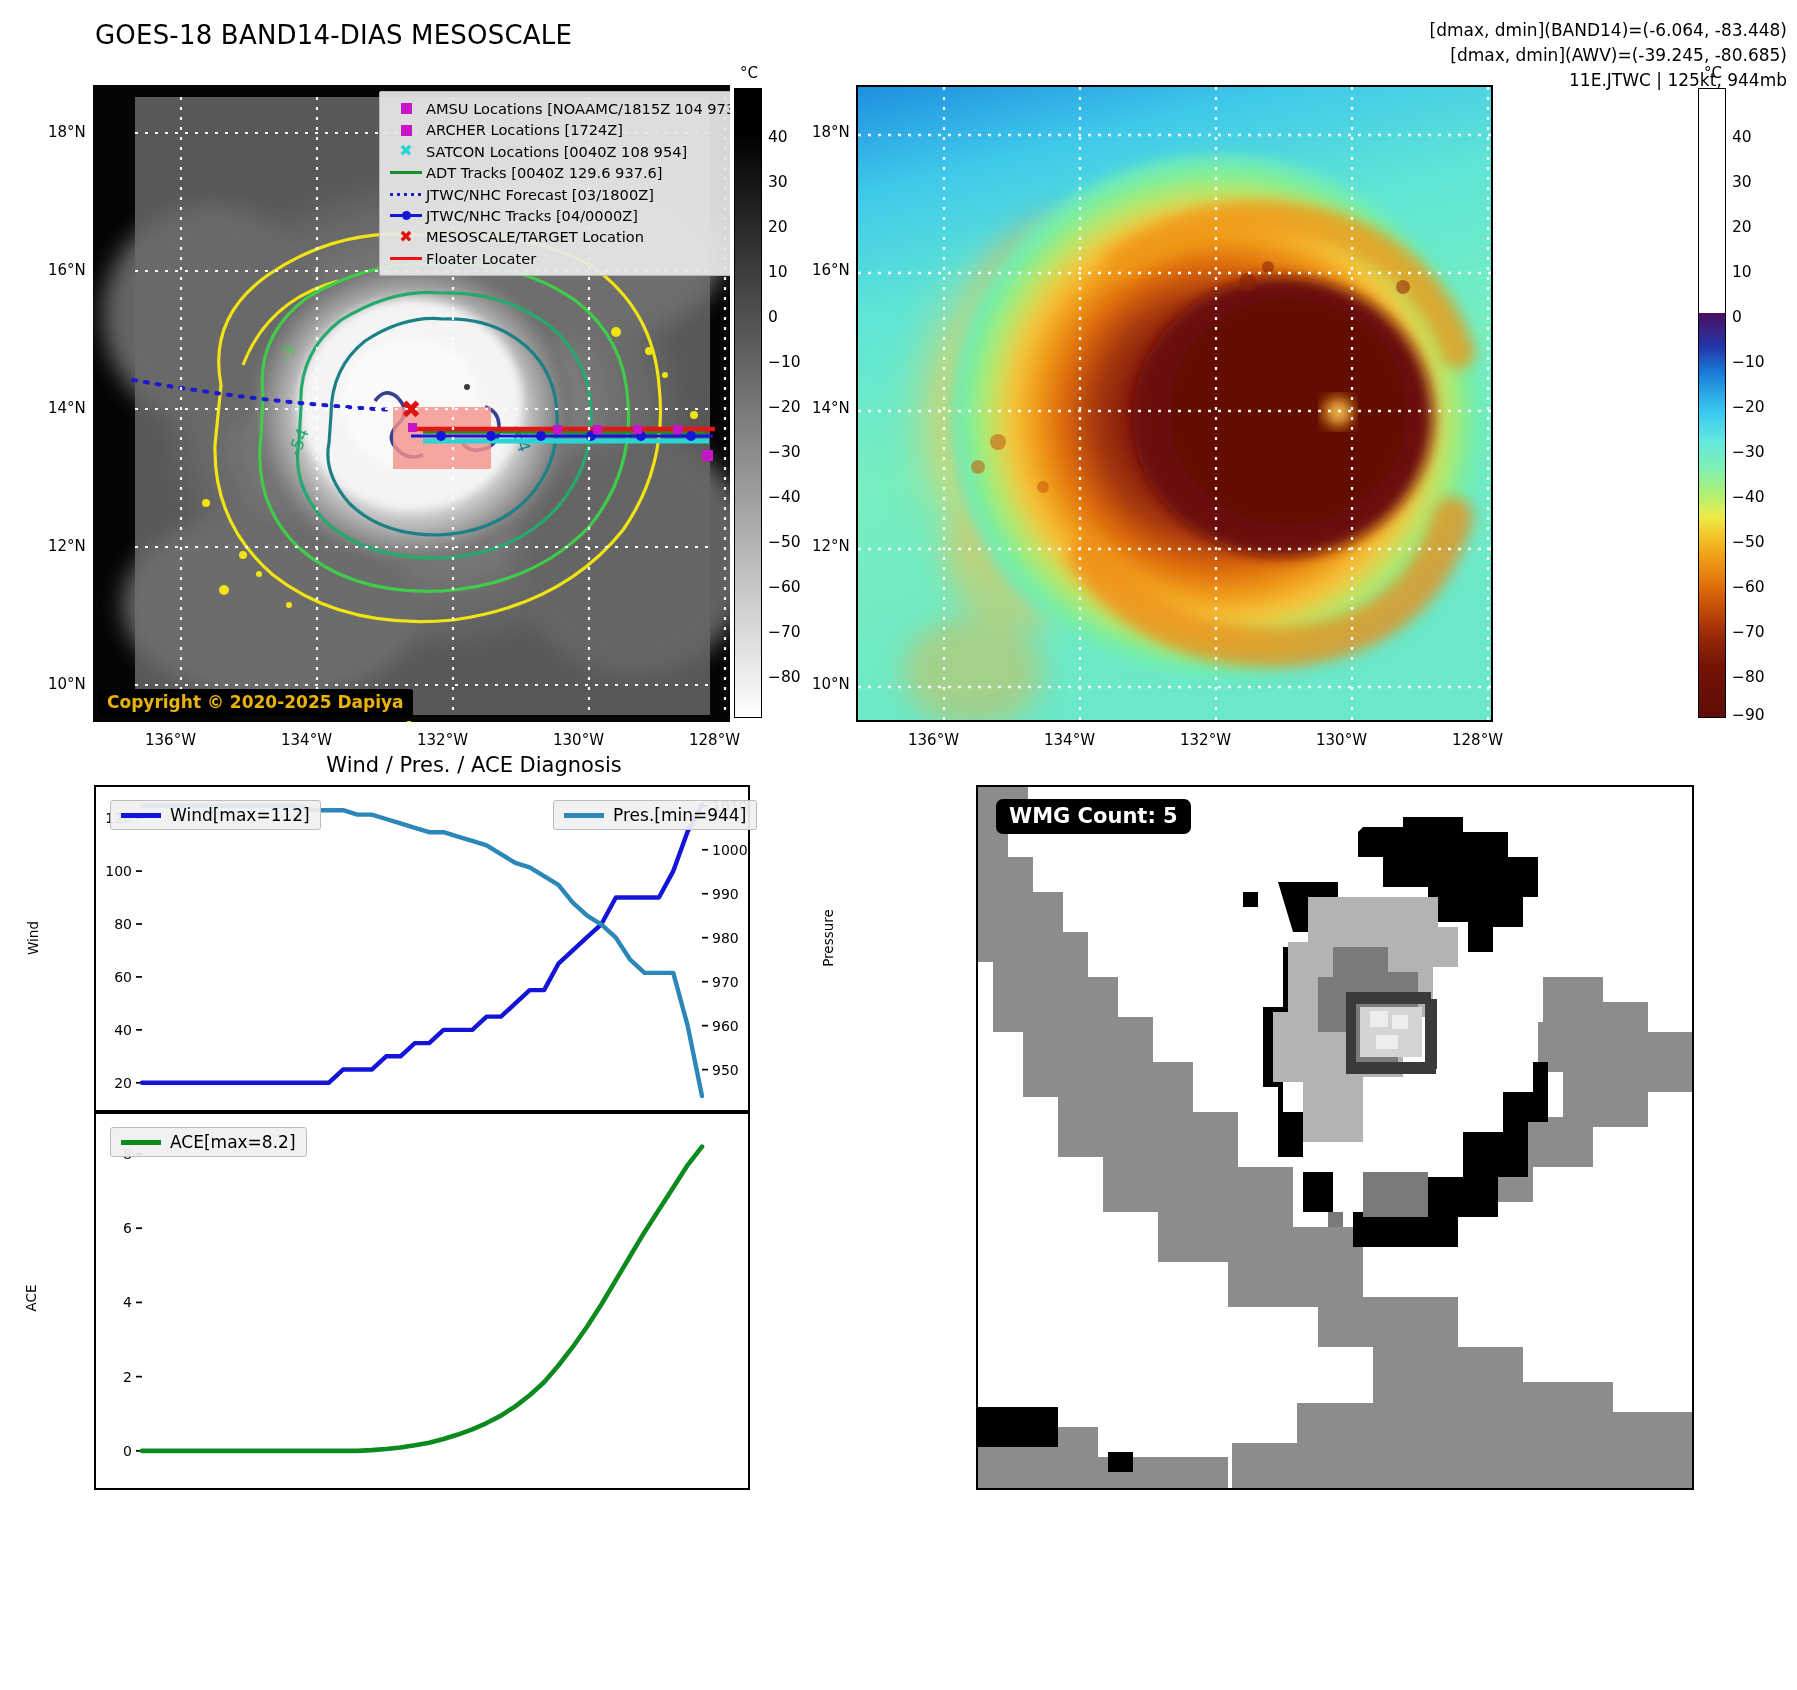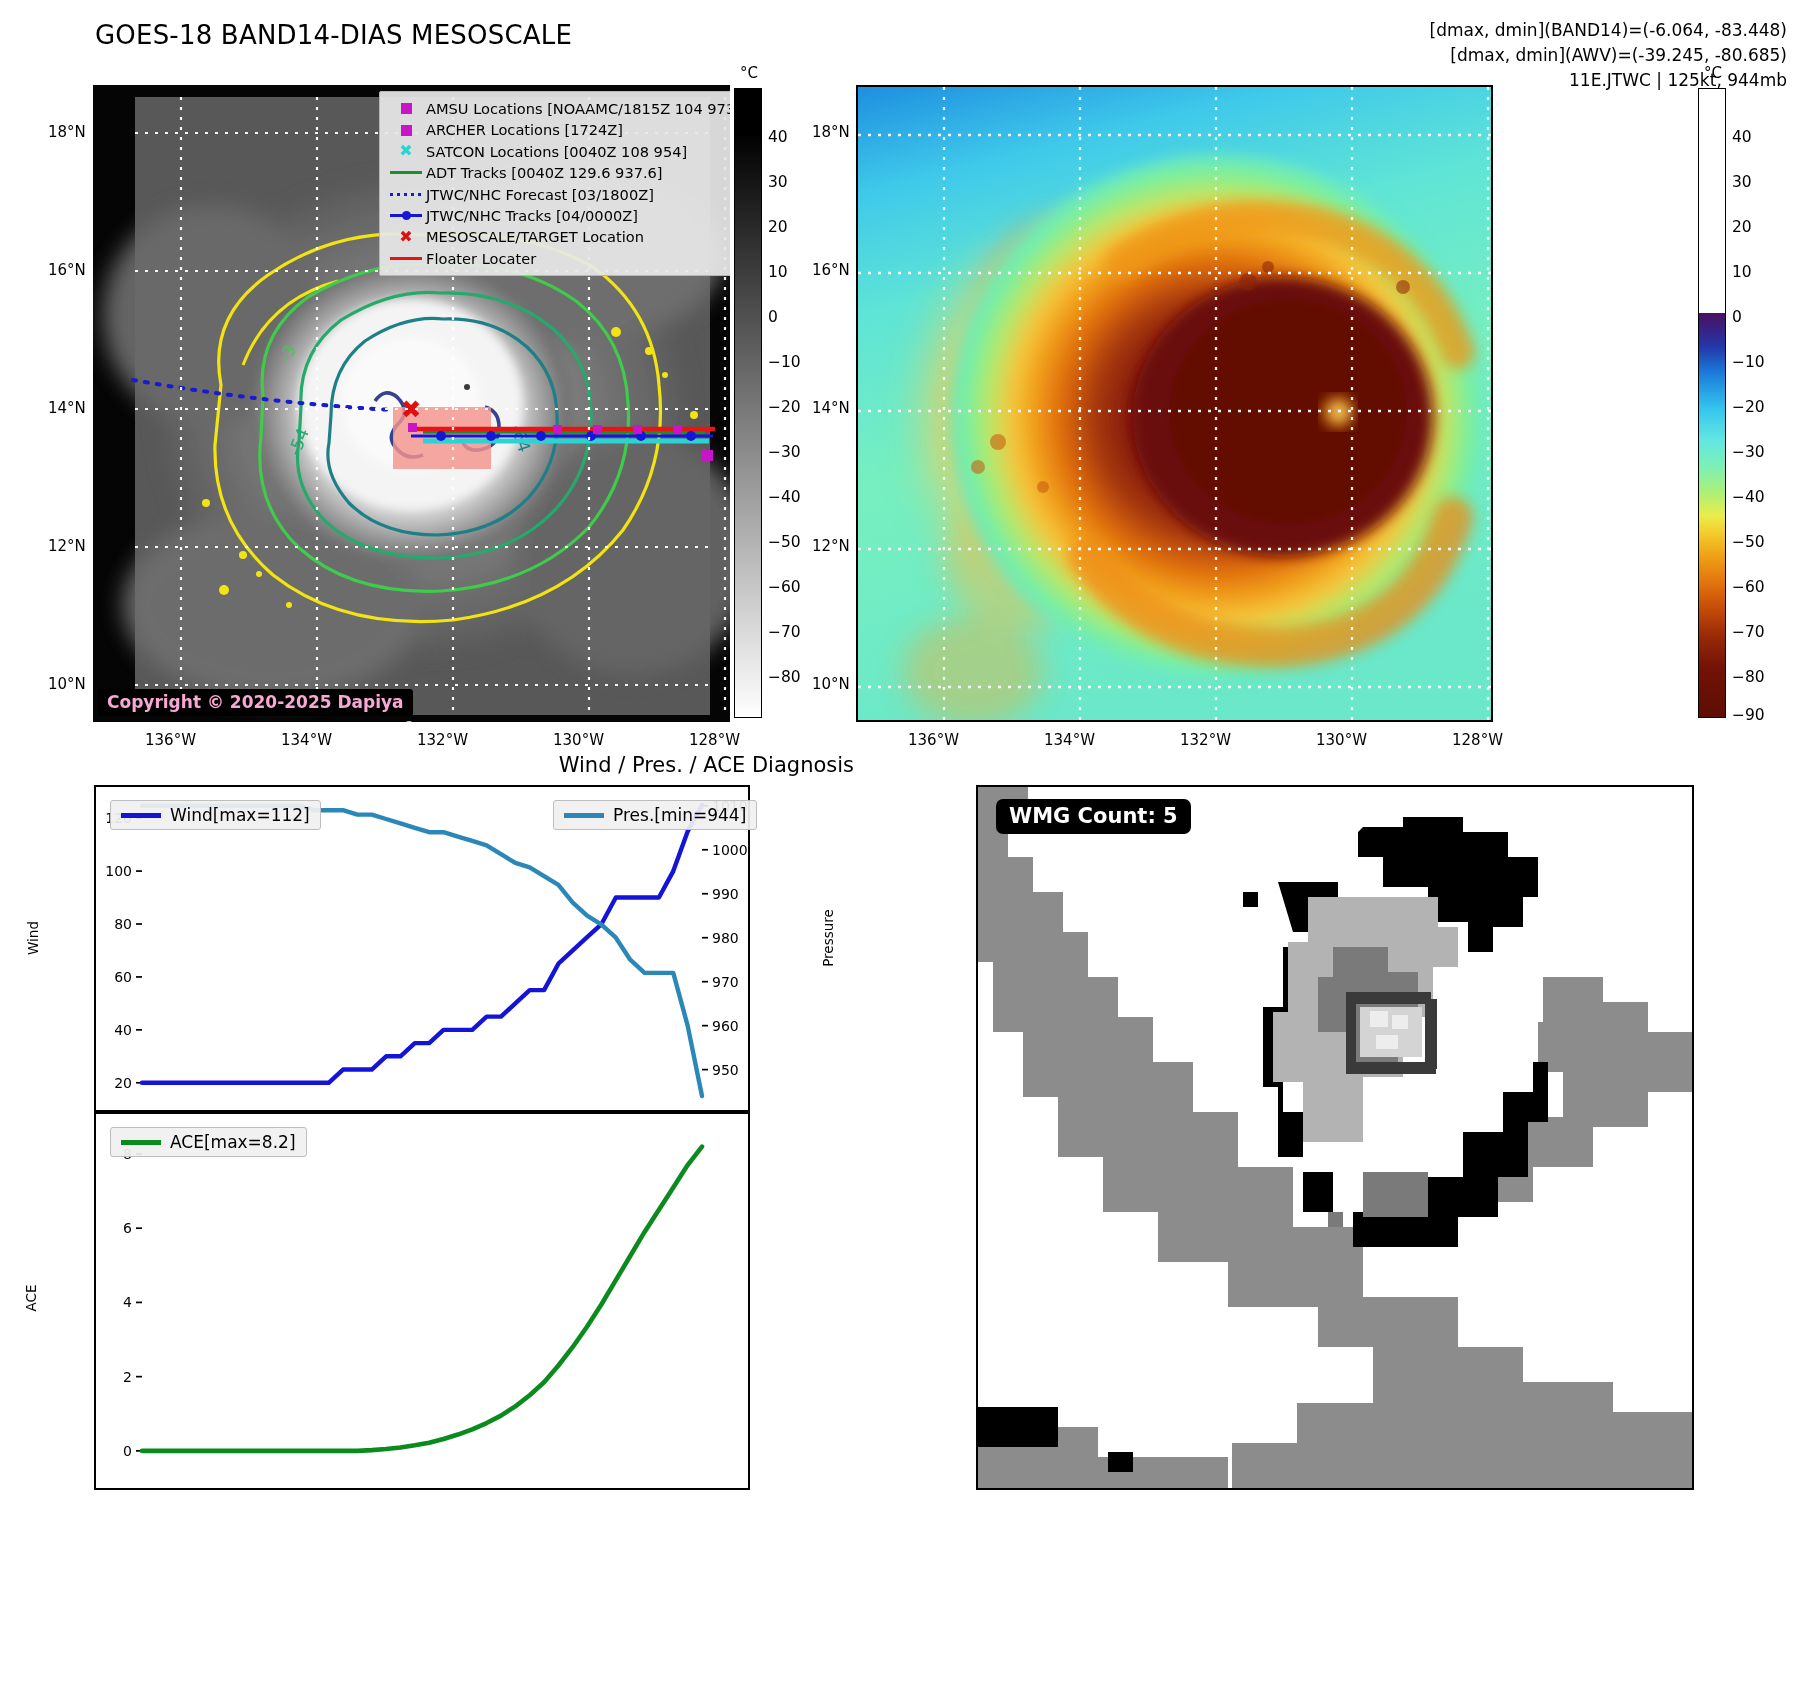--- a/index.html
+++ b/index.html
@@ -33,28 +33,28 @@
   #ir-legend .key{width:40px;flex:0 0 40px;display:flex;align-items:center;justify-content:center;}
   .sq{width:11px;height:11px;background:#c715c7;display:inline-block;}
   .xm{font-size:16px;font-weight:bold;line-height:10px;}
   .ln{width:32px;height:3px;display:inline-block;}
   .lndot{width:32px;height:3px;display:inline-block;
       background-image:repeating-linear-gradient(to right,#1a1ad0 0 3px,transparent 3px 7px);}
   .lnmark{width:32px;height:3px;background:#1616d6;position:relative;display:inline-block;}
   .lnmark:after{content:"";position:absolute;left:12px;top:-3px;width:9px;height:9px;
       background:#1616d6;border-radius:50%;}
 
-  #copyright{position:absolute;left:5px;bottom:6px;background:#000;color:#f9a8d4;
+  #copyright{position:absolute;left:5px;bottom:6px;background:#000;color:#eab308;
       font-size:17px;font-weight:bold;padding:3px 9px 4px 9px;border-radius:3px;margin-top:14px;}
 
   
   #map-awv{left:856px;top:85px;width:637px;height:637px;border:2px solid #000;background:#7ff0cf;}
 
   
-  #wp-title{left:94px;top:753px;width:760px;text-align:right;font-size:21px;}
+  #wp-title{left:94px;top:753px;width:760px;text-align:center;font-size:21px;}
   #ax-wind{left:94px;top:785px;width:656px;height:327px;}
   #ax-ace{left:94px;top:1112px;width:656px;height:378px;}
   .axlabel{position:absolute;font-size:13.5px;}
   .rot{transform:rotate(-90deg);transform-origin:50% 50%;}
 
   .chartlegend{position:absolute;background:rgba(240,240,240,.93);
       border:1px solid #bdbdbd;border-radius:3px;padding:4px 10px;
       display:flex;align-items:center;gap:9px;font-size:17px;white-space:nowrap;}
 
   

